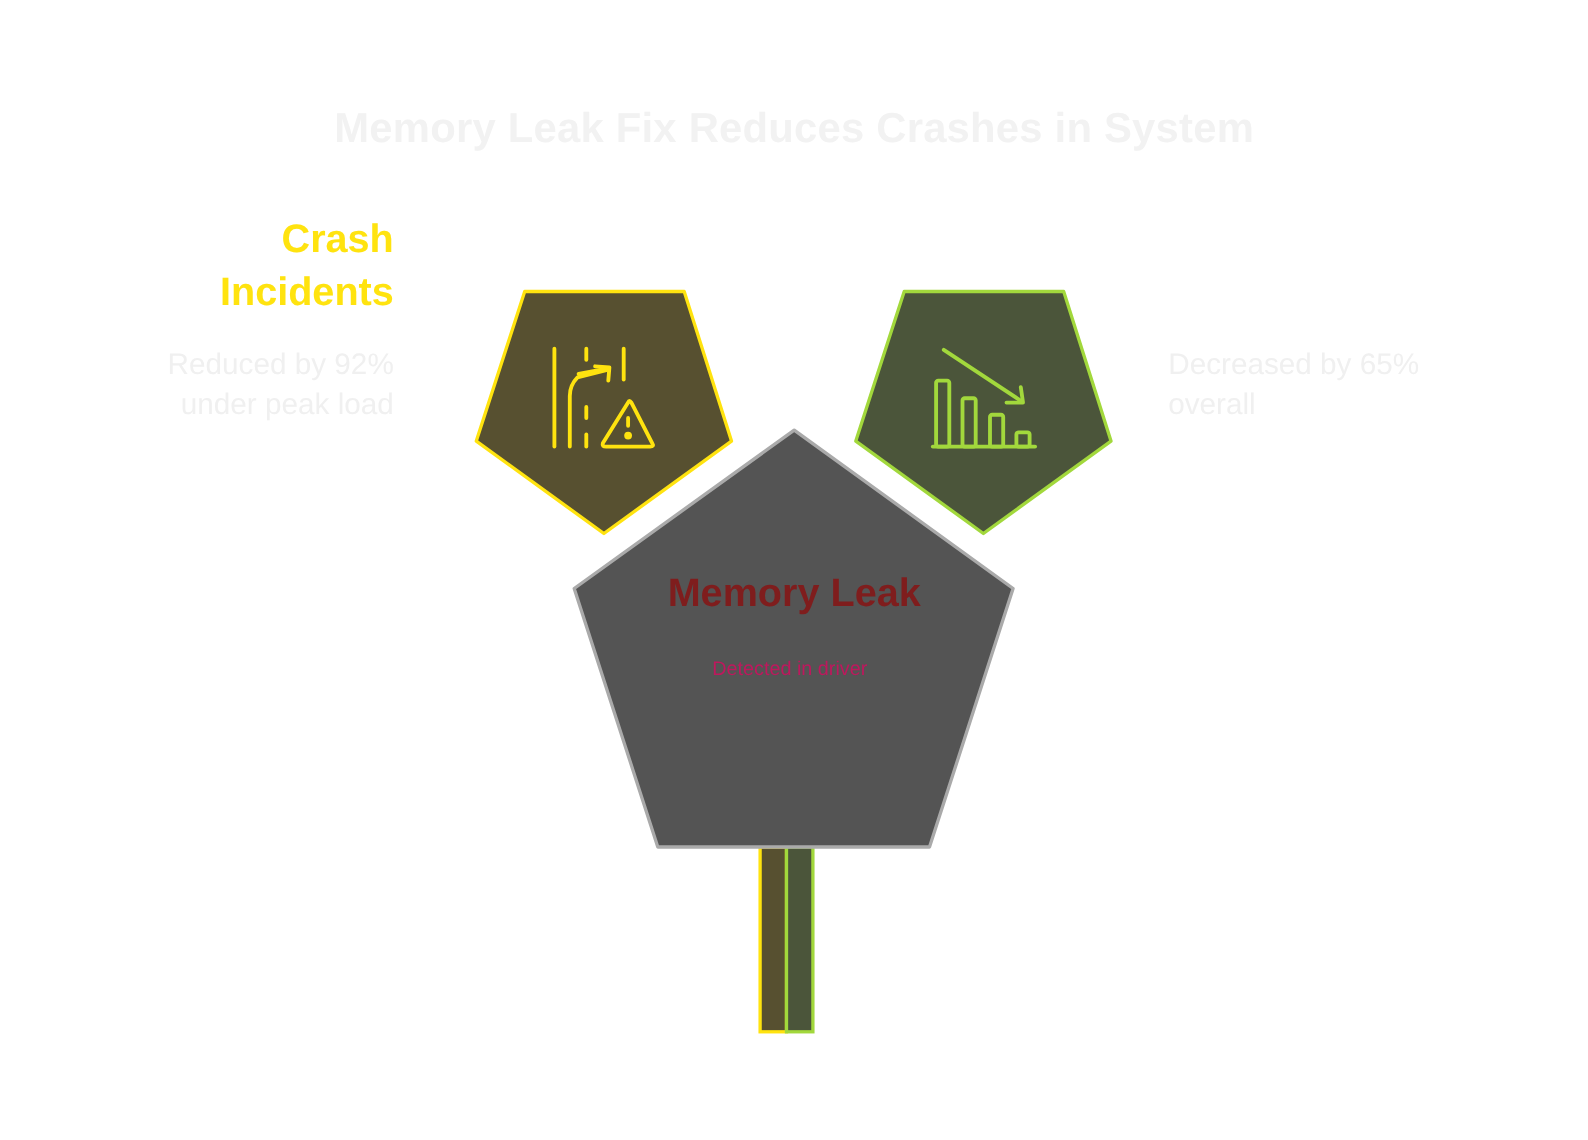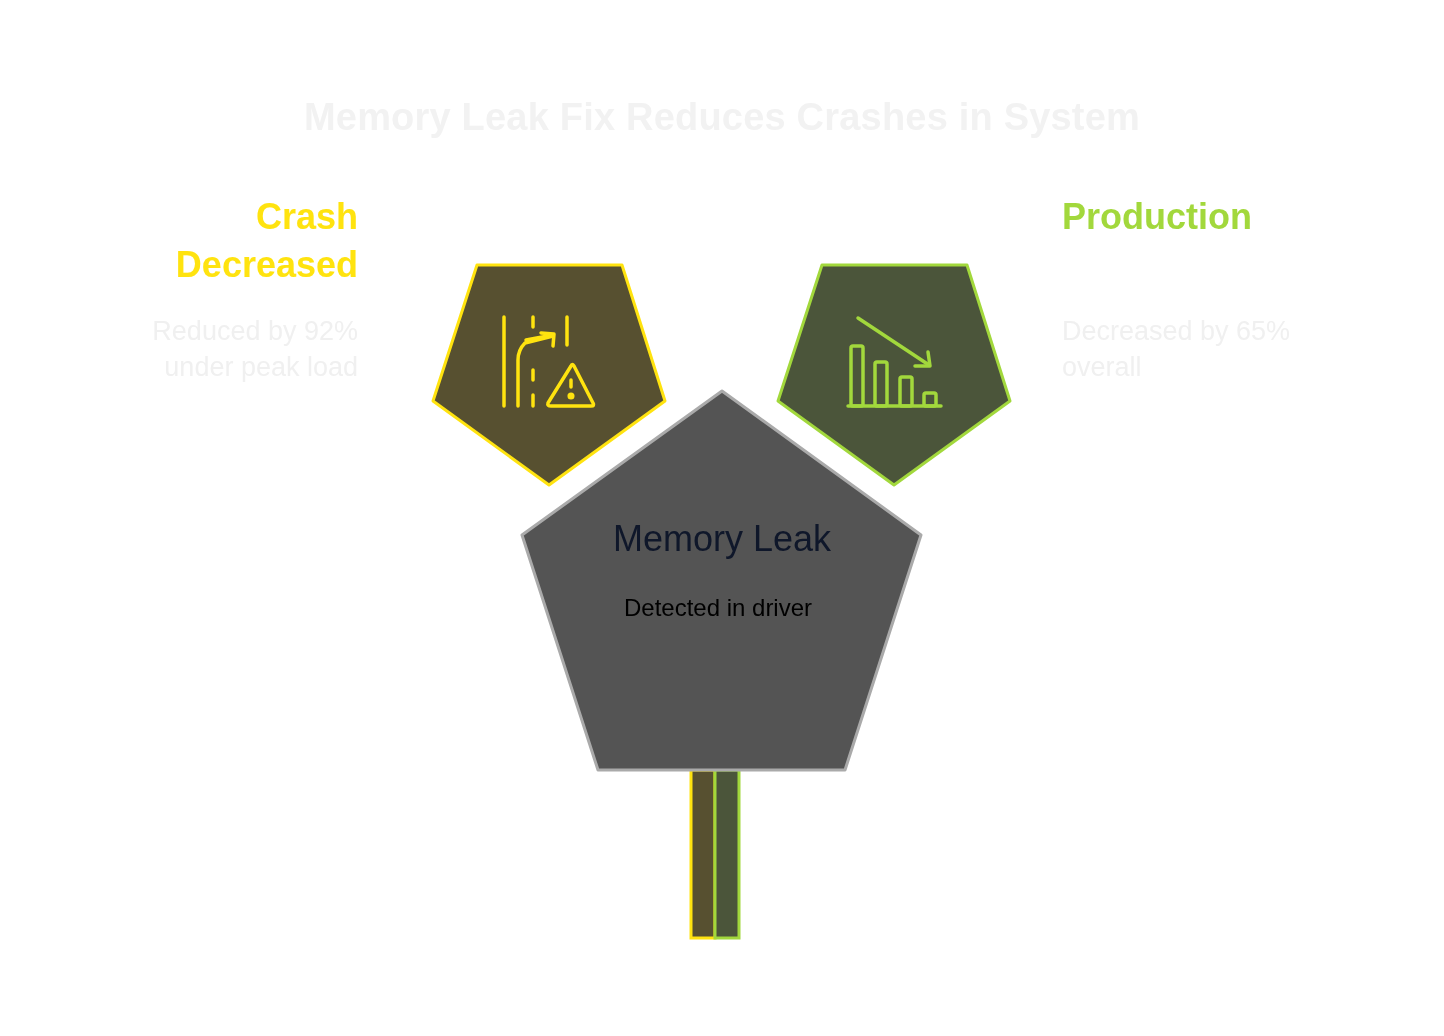--- a/index.html
+++ b/index.html
@@ -6,40 +6,39 @@
   body { width: 1444px; height: 1036px; position: relative; overflow: hidden;
          font-family: "Liberation Sans", "DejaVu Sans", sans-serif; }
   .title { position: absolute; left: 0; width: 1444px; top: 96px; text-align: center;
            font-size: 38px; font-weight: bold; color: #f2f2f2; letter-spacing: 0.2px; }
   .heading { position: absolute; font-size: 36px; font-weight: bold; line-height: 48px; }
   .desc { position: absolute; font-size: 27px; line-height: 36px; color: #f0f0f0; }
   .left { text-align: right; }
   .right { text-align: left; }
   svg.diagram { position: absolute; left: 0; top: 0; }
   .center-title { position: absolute; left: 522px; width: 400px; top: 518px; text-align: center;
-                  font-size: 36px; font-weight: normal; color: #0f172a; }
+                  font-size: 36px; font-weight: bold; color: #7f1d1d; }
   .center-desc { position: absolute; left: 568px; width: 300px; top: 590px; text-align: center;
-                 font-size: 24px; line-height: 36px; color: #000000; }
+                 font-size: 18px; line-height: 36px; color: #be185d; }
 </style>
 </head>
 <body>
 
 <div class="title">Memory Leak Fix Reduces Crashes in System</div>
 
 <div class="heading left" style="left: 100px; width: 258px; top: 193px; color: #FFE30F;">
   <div>Crash</div>
-  <div>Decreased</div>
+  <div>Incidents</div>
 </div>
 <div class="desc left" style="left: 60px; width: 298px; top: 313px;">
   <div>Reduced by 92%</div>
   <div>under peak load</div>
 </div>
 
 <div class="heading right" style="left: 1062px; width: 320px; top: 193px; color: #A2D83C;">
-  <div>Production</div>
 </div>
 <div class="desc right" style="left: 1062px; width: 320px; top: 313px;">
   <div>Decreased by 65%</div>
   <div>overall</div>
 </div>
 
 <svg class="diagram" width="1444" height="1036" viewBox="0 0 1444 1036">
 
   <rect x="691" y="770" width="24" height="168" fill="#575030" stroke="#FFE30F" stroke-width="3"></rect>
   <rect x="715" y="770" width="24" height="168" fill="#4B553A" stroke="#A2D83C" stroke-width="3"></rect>

